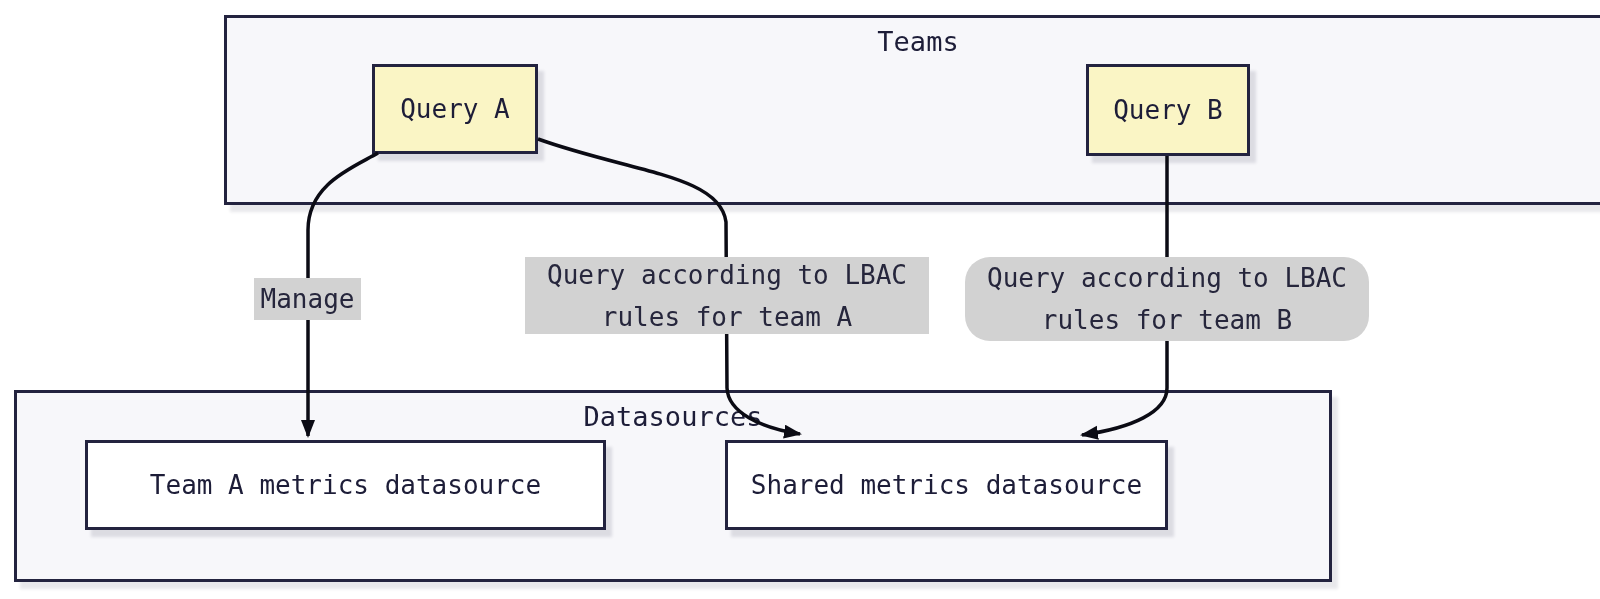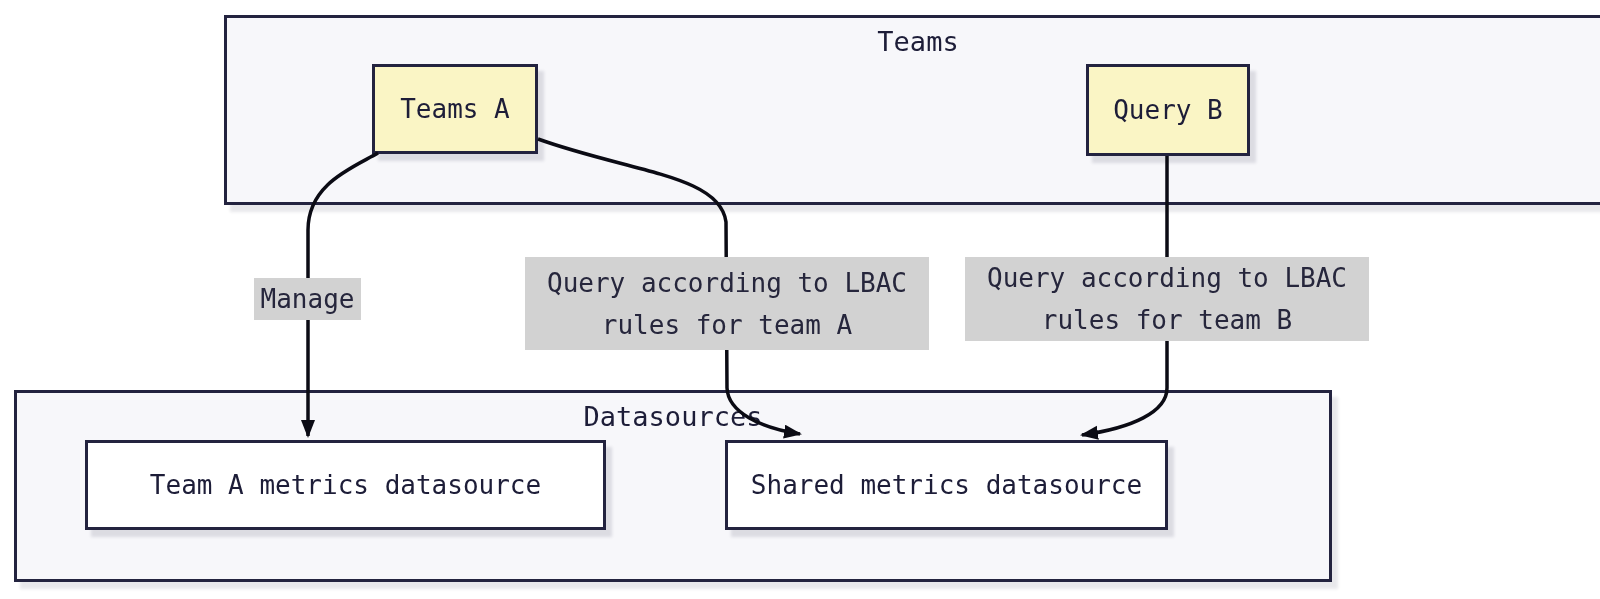--- a/index.html
+++ b/index.html
@@ -62,42 +62,42 @@
     color: #26263c;
     font-size: 26px;
     line-height: 42px;
     text-align: center;
     display: flex;
     align-items: center;
     justify-content: center;
     box-sizing: border-box;
   }
   .edge-label-manage  { left: 254px; top: 278px; width: 107px; height: 42px; }
-  .edge-label-query-a { left: 525px; top: 257px; width: 404px; height: 93px; padding: 0 14px; }
-  .edge-label-query-b { left: 965px; top: 257px; width: 404px; height: 84px; padding: 0 14px; }
+  .edge-label-query-a { left: 525px; top: 257px; width: 404px; height: 77px; padding: 0 14px; }
+  .edge-label-query-b { left: 965px; top: 257px; width: 404px; height: 84px; padding: 0 14px; border-radius: 25px; }
   .node-team-a { left: 372px; top: 64px;  width: 166px; height: 90px; }
   .node-team-b { left: 1086px; top: 64px; width: 164px; height: 92px; }
   .node-team-c { left: 1348px; top: 64px; width: 164px; height: 92px; }
   .node-team-a-metrics { left: 85px;  top: 440px; width: 521px; height: 90px; }
   .node-shared-metrics { left: 725px; top: 440px; width: 443px; height: 90px; }
 </style>
 </head>
 <body>
 
 <div class="canvas">
 
   <div class="container teams">
     <div class="container-title">Teams</div>
   </div>
 
   <div class="container datasources">
     <div class="container-title">Datasources</div>
   </div>
 
-  <div class="node highlight node-team-a">Teams A</div>
+  <div class="node highlight node-team-a">Query A</div>
 
   <div class="node highlight node-team-b">Query B</div>
 
 
   <div class="node node-team-a-metrics">Team A metrics datasource</div>
 
   <div class="node node-shared-metrics">Shared metrics datasource</div>
 
   <svg class="edge-layer" viewBox="0 0 1600 599" xmlns="http://www.w3.org/2000/svg" aria-hidden="true">
     <defs>

